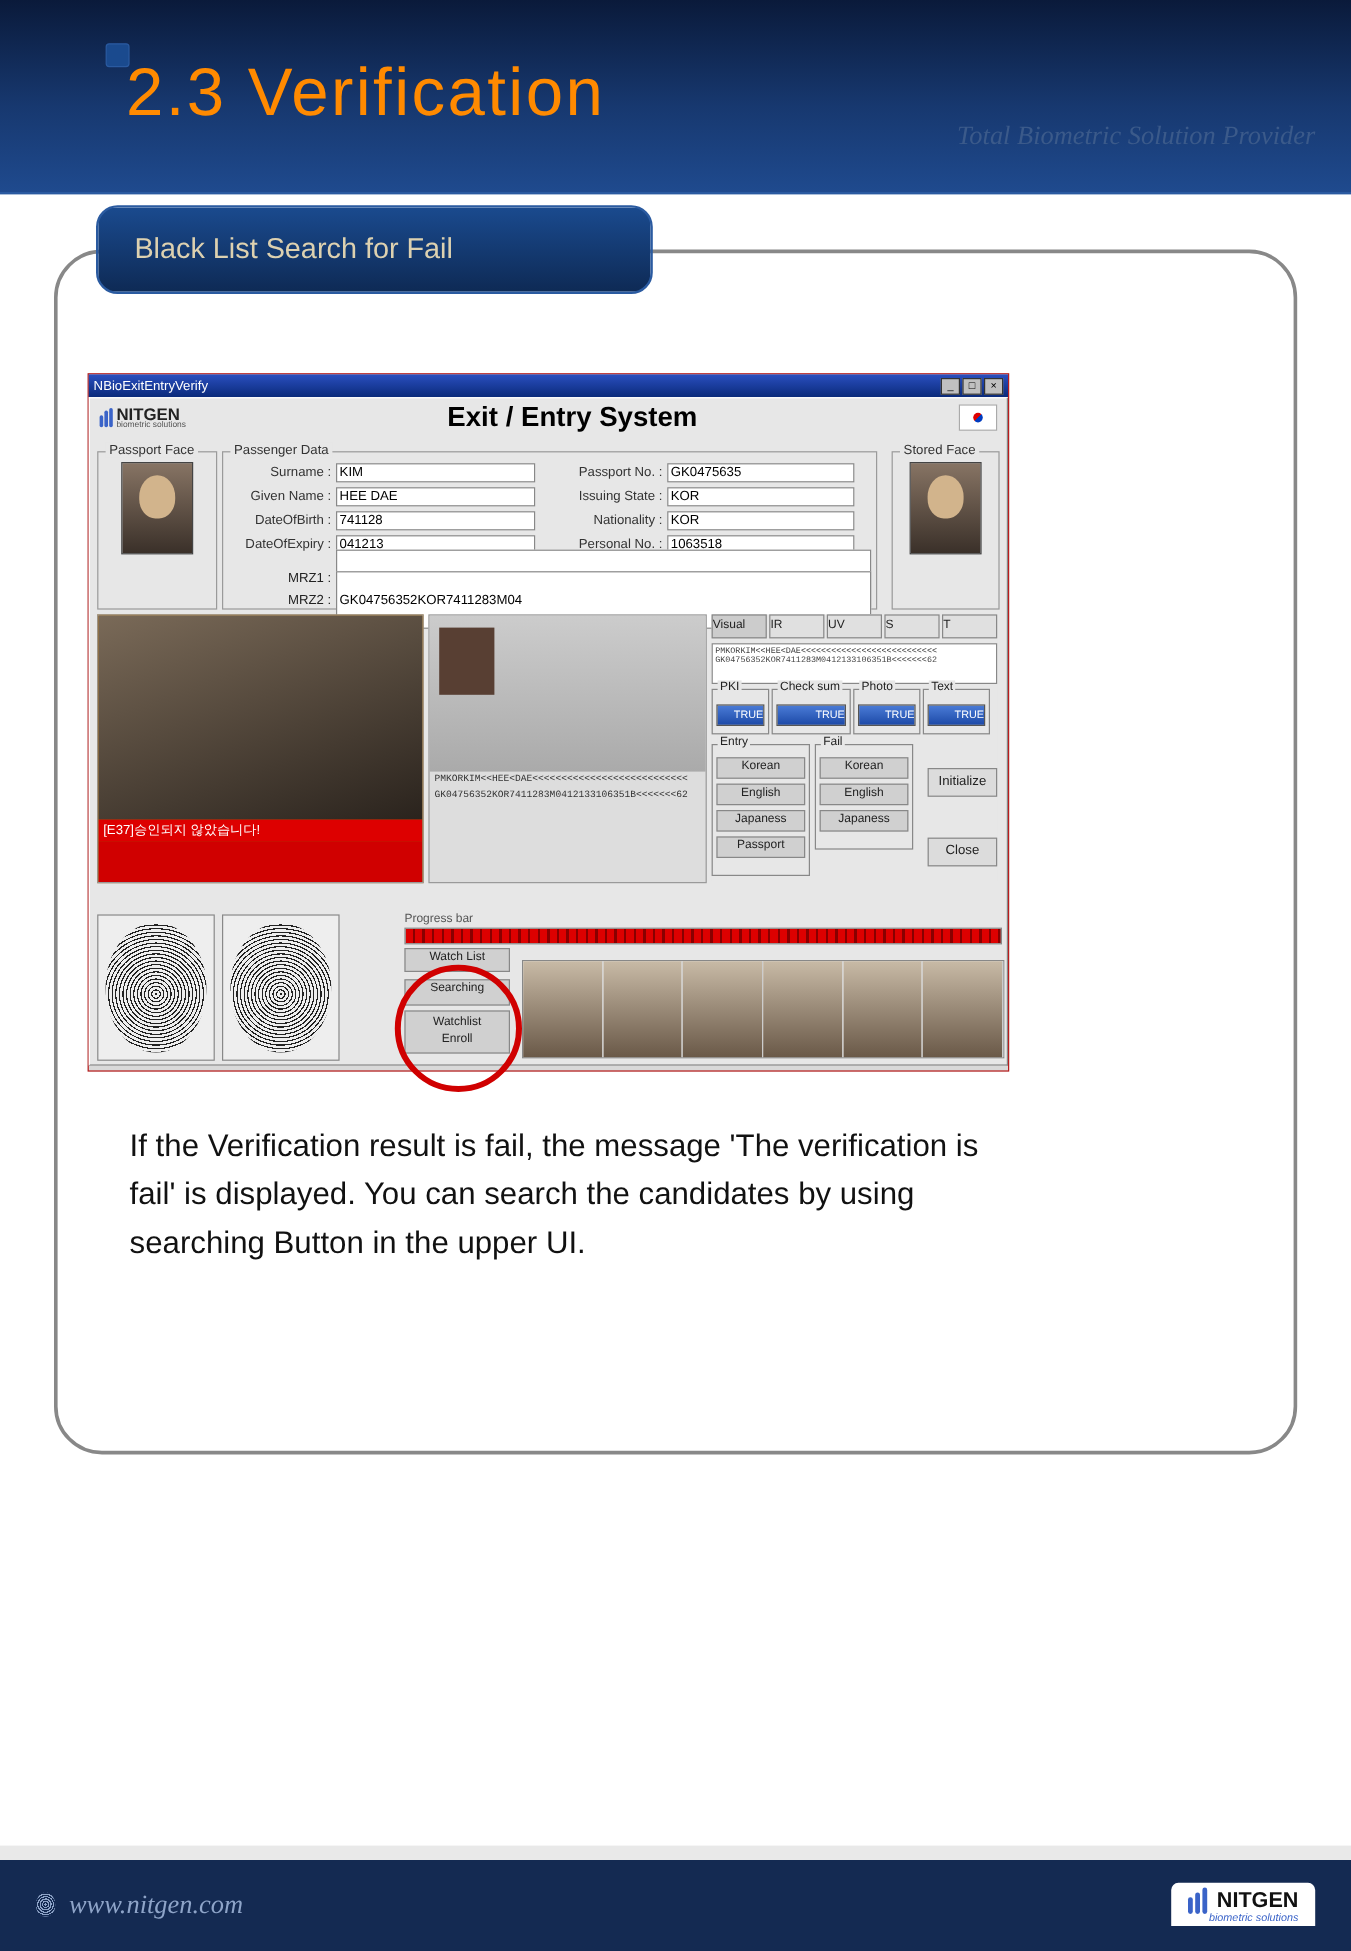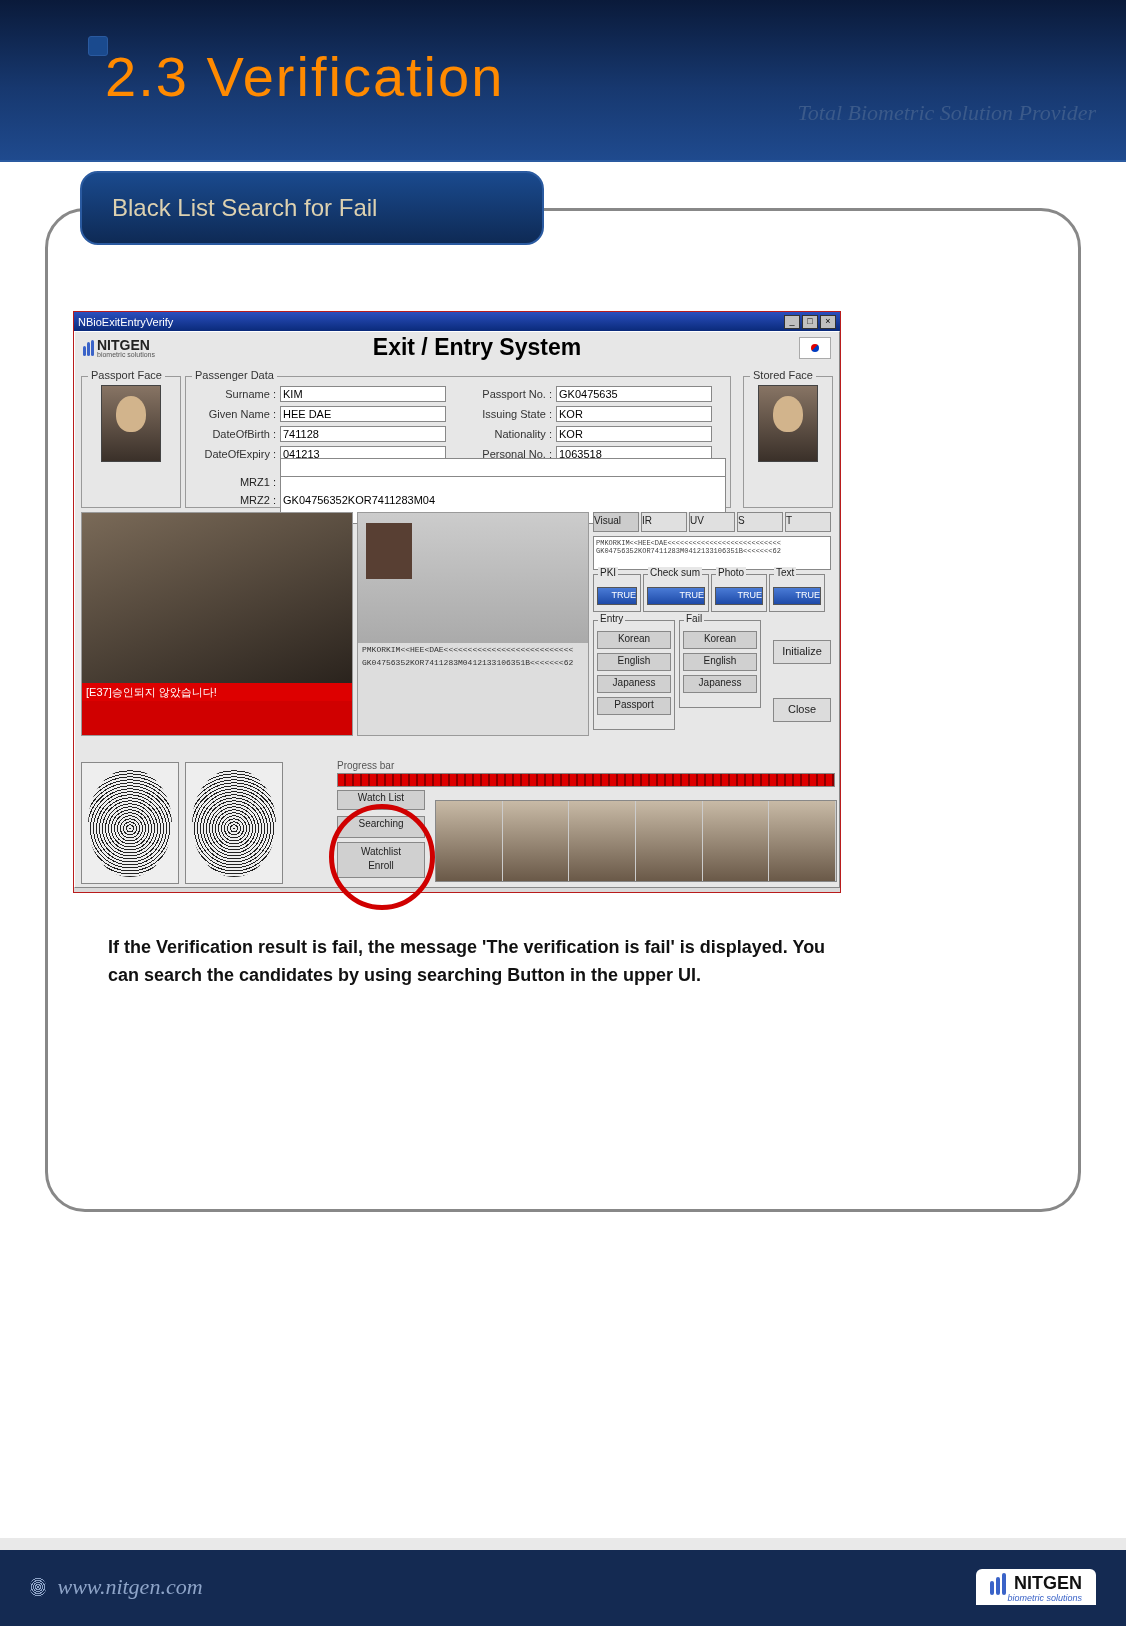--- a/index.html
+++ b/index.html
@@ -107,21 +107,21 @@
              background:repeating-linear-gradient(90deg,#d00 0 6px,#800 6px 8px);}
   .wl{position:absolute;left:262px;top:458px;width:88px;}
   .wl .stack{display:flex;flex-direction:column;gap:4px;margin-top:6px;}
   .redcircle{position:absolute;left:254px;top:472px;width:96px;height:96px;border:5px solid #d00000;
              border-radius:50%;}
   .cands{position:absolute;left:360px;top:468px;width:400px;height:80px;border:1px solid #888;
          background:#fff;display:flex;}
   .cand{flex:1;border-right:1px solid #ccc;background:linear-gradient(180deg,#c8baa6,#6a5948);}
 
   .note{position:absolute;left:60px;top:723px;width:720px;font-family:Tahoma,Verdana,sans-serif;
-        font-weight:bold;font-size:18px;color:#111;line-height:1.55;}
+        font-weight:normal;font-size:26px;color:#111;line-height:1.55;}
 
   
   .ftr{position:absolute;left:0;right:0;bottom:0;height:78px;
        background:linear-gradient(180deg,#e9e9e9 0 12px,#142a52 12px 100%);
        display:flex;align-items:center;justify-content:space-between;padding:10px 30px 0;}
   .ftr .url{font-style:italic;font-family:'Times New Roman',serif;color:#8ea4c8;font-size:22px;text-align:right;}
   .ftr .url .fp-icon{display:inline-block;width:16px;height:20px;margin-right:6px;
         background:repeating-radial-gradient(circle,#8ea4c8 0 1px,transparent 1px 2px);
         border-radius:50% 50% 45% 45%;vertical-align:-3px;}
   .ftr .flogo{background:#fff;border-radius:6px 6px 0 0;padding:4px 14px 2px;}

